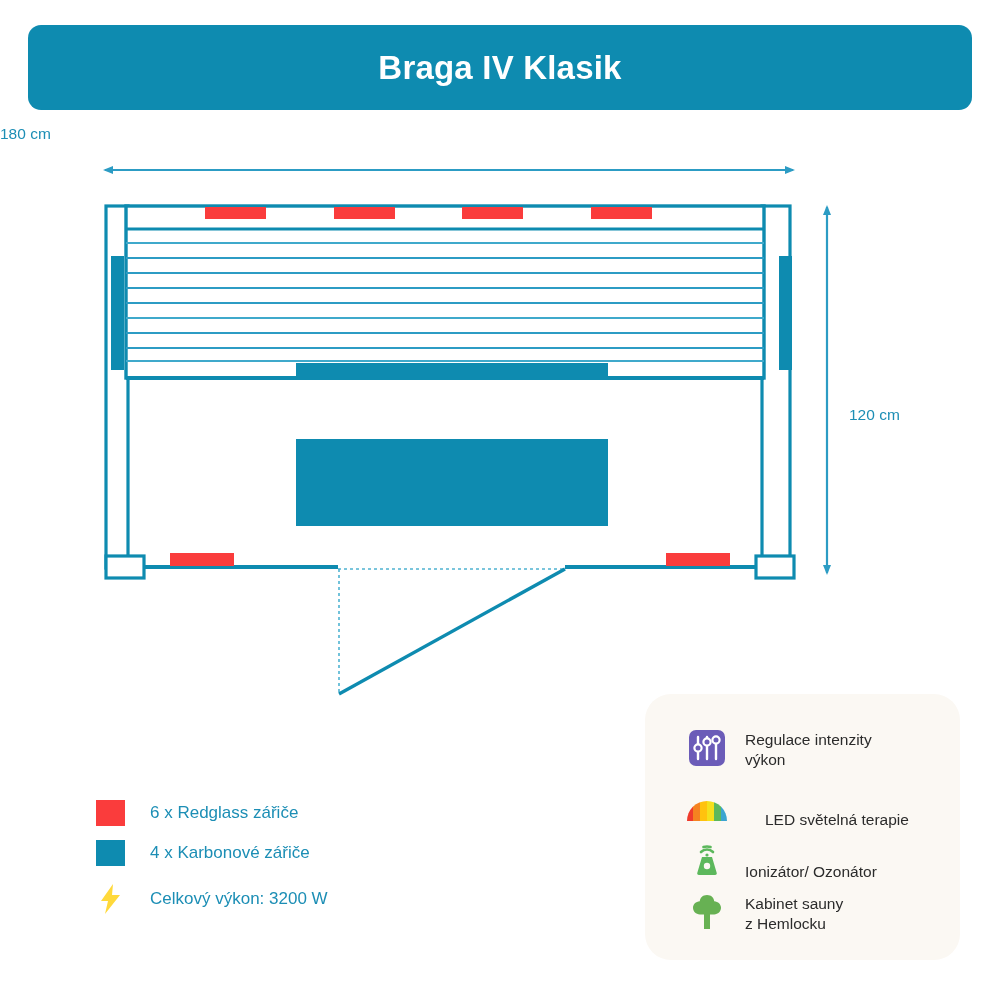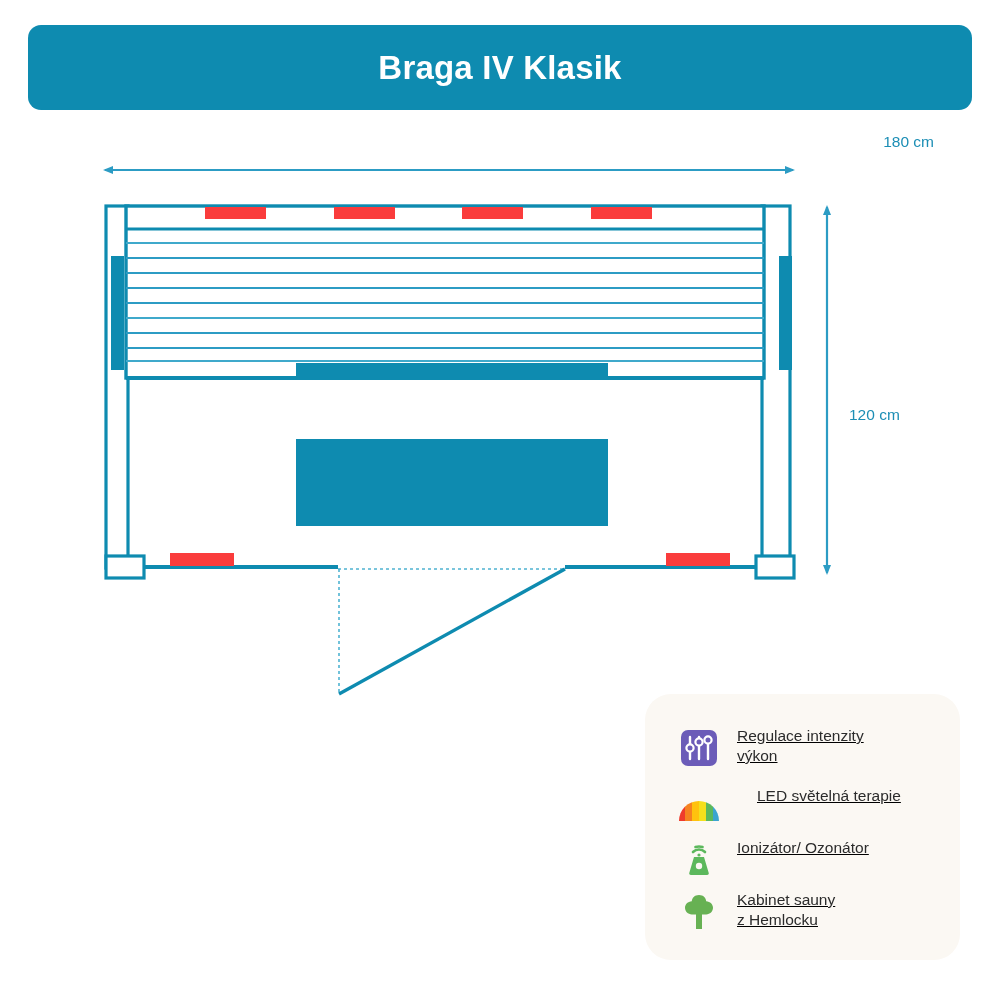--- a/index.html
+++ b/index.html
@@ -36,21 +36,21 @@
   }
 
   
   .dim-label {
     position: absolute;
     color: #1C8EB5;
     font-size: 15.5px;
     font-family: "Liberation Sans", sans-serif;
     white-space: nowrap;
   }
-  #dim-width-label { left: 0; top: 133px; width: 900px; text-align: right; padding-left: 34px; }
+  #dim-width-label { left: 0; top: 125px; width: 900px; text-align: left; }
   #dim-height-label { left: 849px; top: 406px; }
 
   
   #plan-svg {
     position: absolute;
     left: 0; top: 0;
     width: 1000px; height: 1000px;
   }
 
   
@@ -90,23 +90,22 @@
   #feature-panel {
     position: absolute;
     left: 645px; top: 694px;
     width: 315px; height: 266px;
     background: #FBF8F3;
     border-radius: 26px;
   }
   .feature-row {
     position: absolute;
     display: flex;
-    align-items: flex-start;
-    left: 32px;
-    text-decoration: underline;
+    align-items: flex-end;
+    left: 40px;
   }
   .feature-icon {
     width: 44px; height: 44px;
     flex: 0 0 auto;
     margin-right: 16px;
     display: flex; align-items: center; justify-content: center;
   }
   .feature-text {
     color: #2B2B2B;
     font-size: 15.5px;
@@ -205,20 +204,42 @@
 
       <line x1="338" y1="569" x2="565" y2="569" stroke="#4FB3D1" stroke-width="1.6" stroke-dasharray="3,3"></line>
 
       <line x1="339" y1="569" x2="339" y2="694" stroke="#4FB3D1" stroke-width="1.6" stroke-dasharray="3,3"></line>
 
       <line x1="339" y1="694" x2="565" y2="569" stroke="#0E8BB0" stroke-width="3.4"></line>
     </g>
 
   </svg>
 
+  <div id="legend">
+
+    <div class="legend-row">
+      <span class="legend-swatch red"></span>
+      <span class="legend-text">6 x Redglass zářiče</span>
+    </div>
+
+    <div class="legend-row">
+      <span class="legend-swatch teal"></span>
+      <span class="legend-text">4 x Karbonové zářiče</span>
+    </div>
+
+    <div class="legend-row spaced">
+      <span class="legend-icon-bolt">
+        <svg width="22" height="30" viewBox="0 0 22 30">
+          <polygon points="13,0 1,17 8,17 5,30 20,11 12,11" fill="#FFD93B"></polygon>
+        </svg>
+      </span>
+      <span class="legend-text">Celkový výkon: 3200 W</span>
+    </div>
+
+  </div>
 
   <div id="feature-panel">
 
     <div class="feature-row" id="feature-row-0">
       <span class="feature-icon">
         <svg width="40" height="40" viewBox="0 0 40 40">
           <rect x="2" y="2" width="36" height="36" rx="7" fill="#6B5CB8"></rect>
           <line x1="11" y1="9" x2="11" y2="31" stroke="#ffffff" stroke-width="2.4" stroke-linecap="round"></line>
           <line x1="20" y1="9" x2="20" y2="31" stroke="#ffffff" stroke-width="2.4" stroke-linecap="round"></line>
           <line x1="29" y1="9" x2="29" y2="31" stroke="#ffffff" stroke-width="2.4" stroke-linecap="round"></line>

